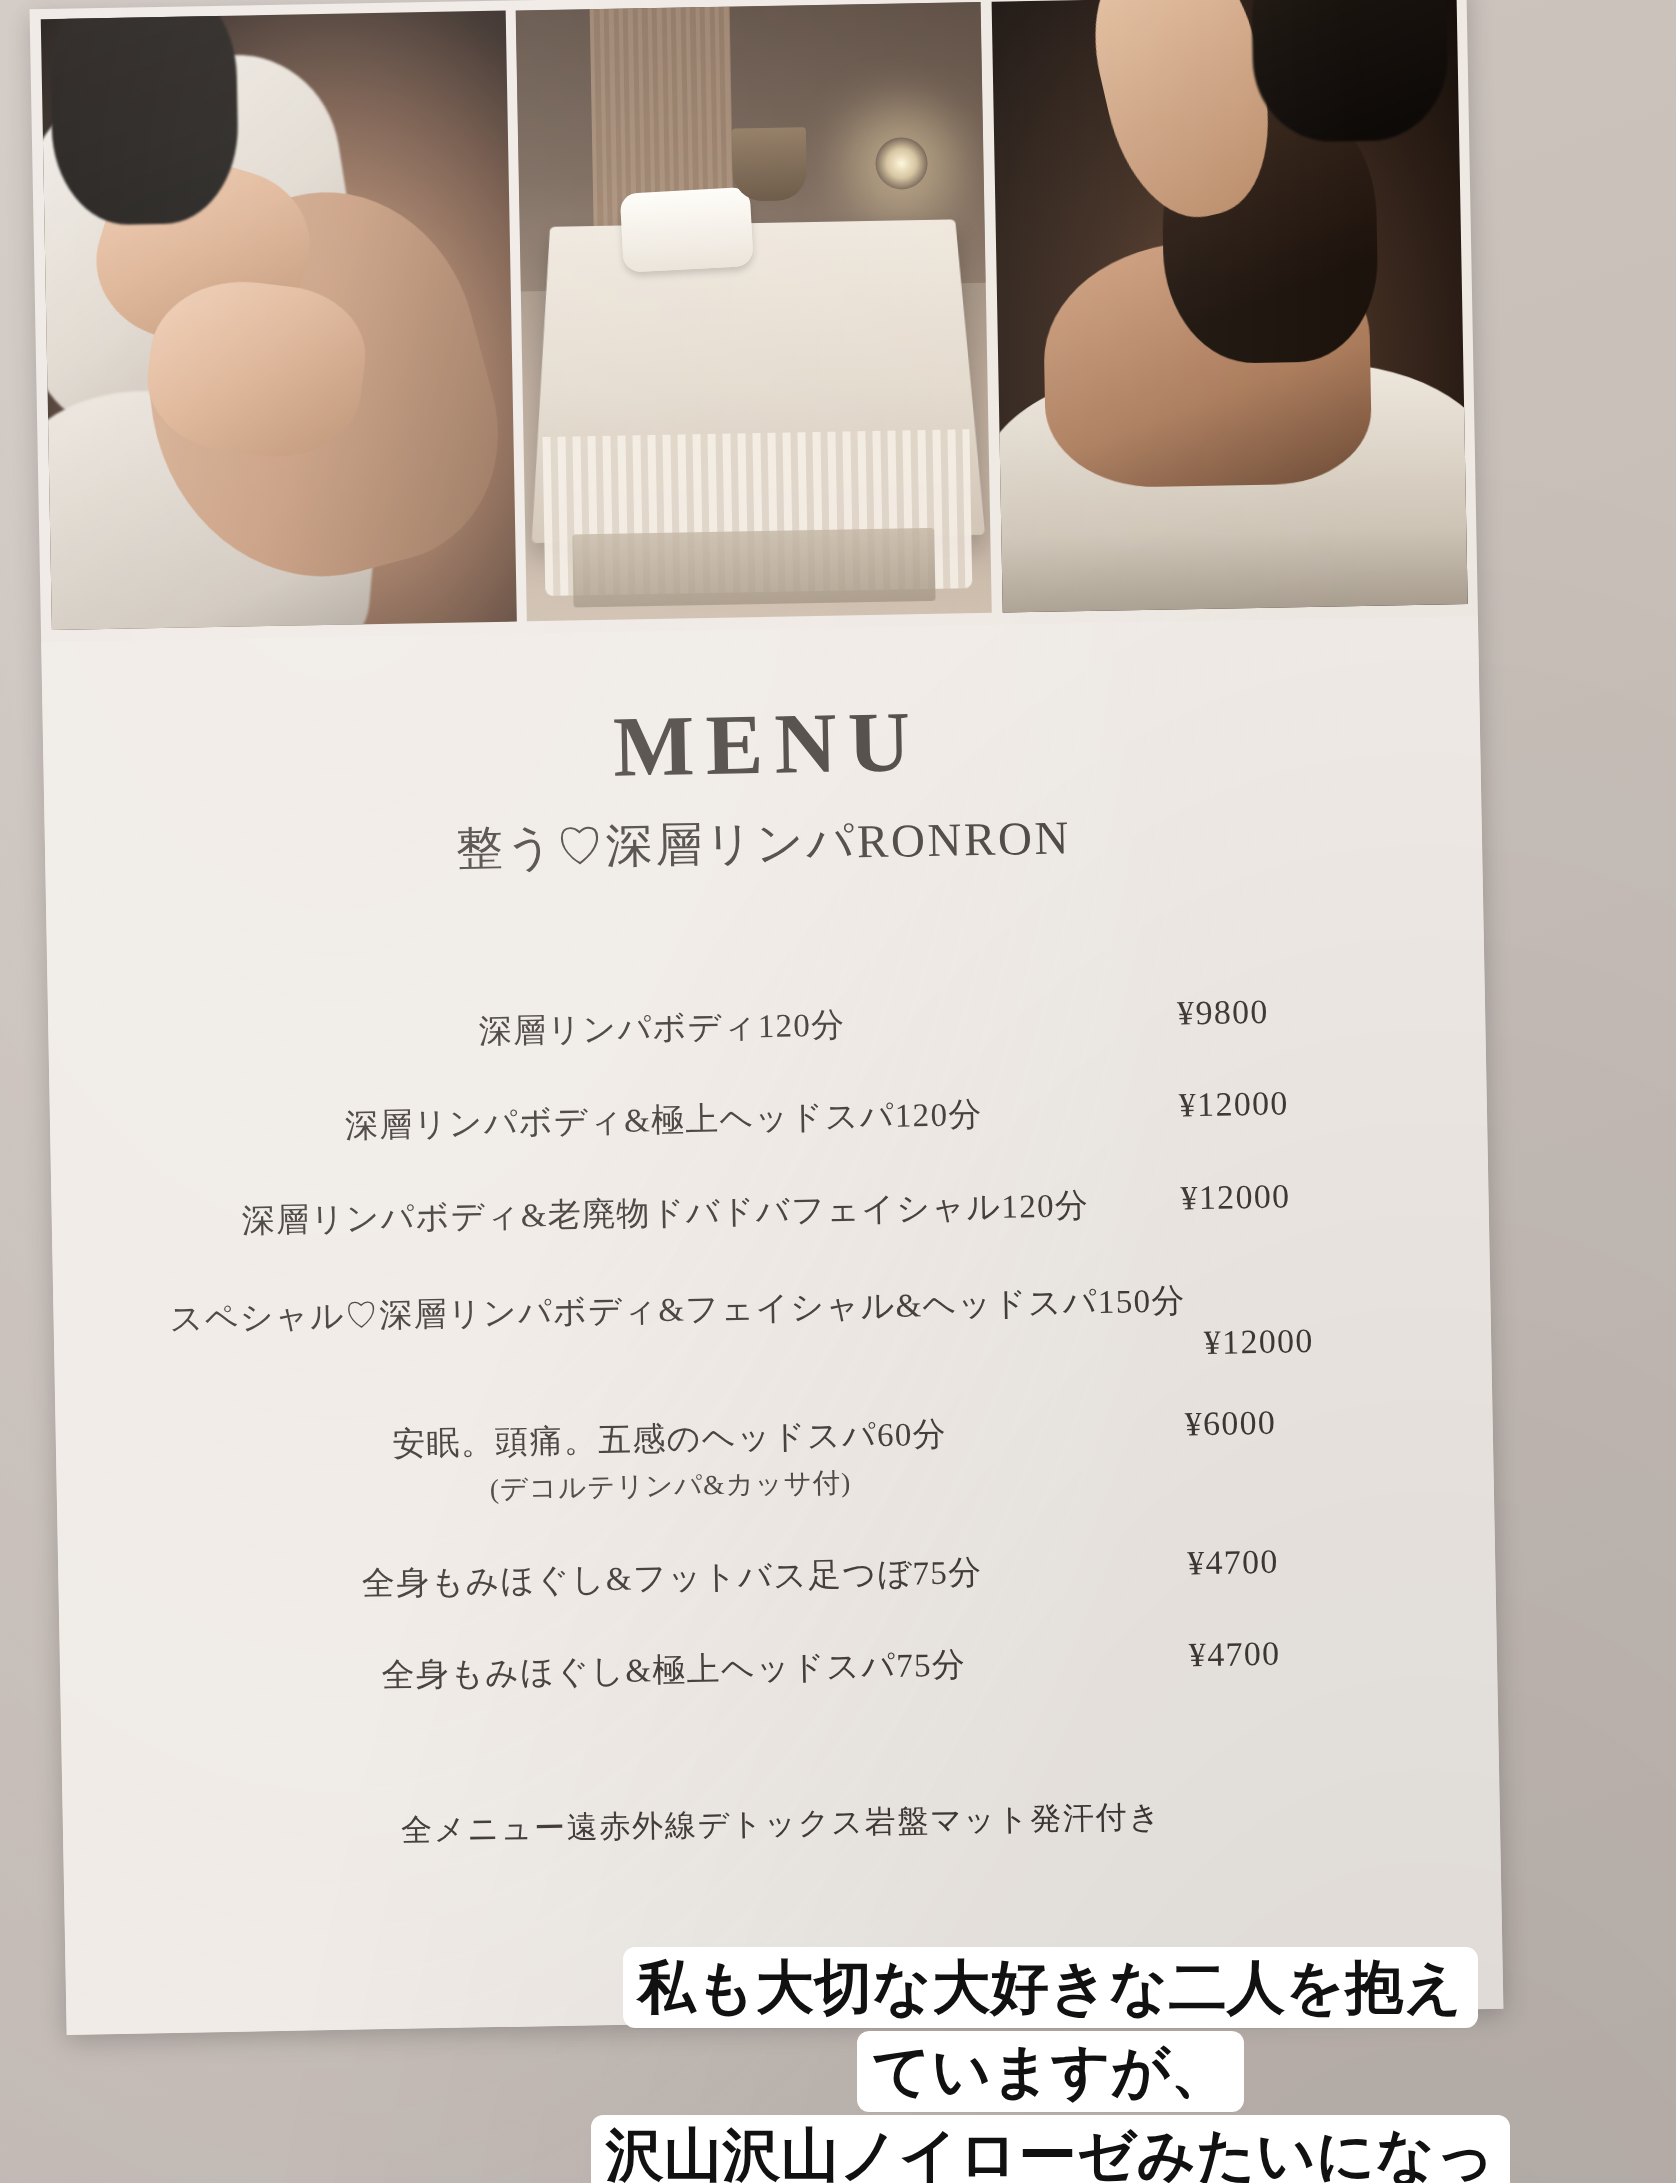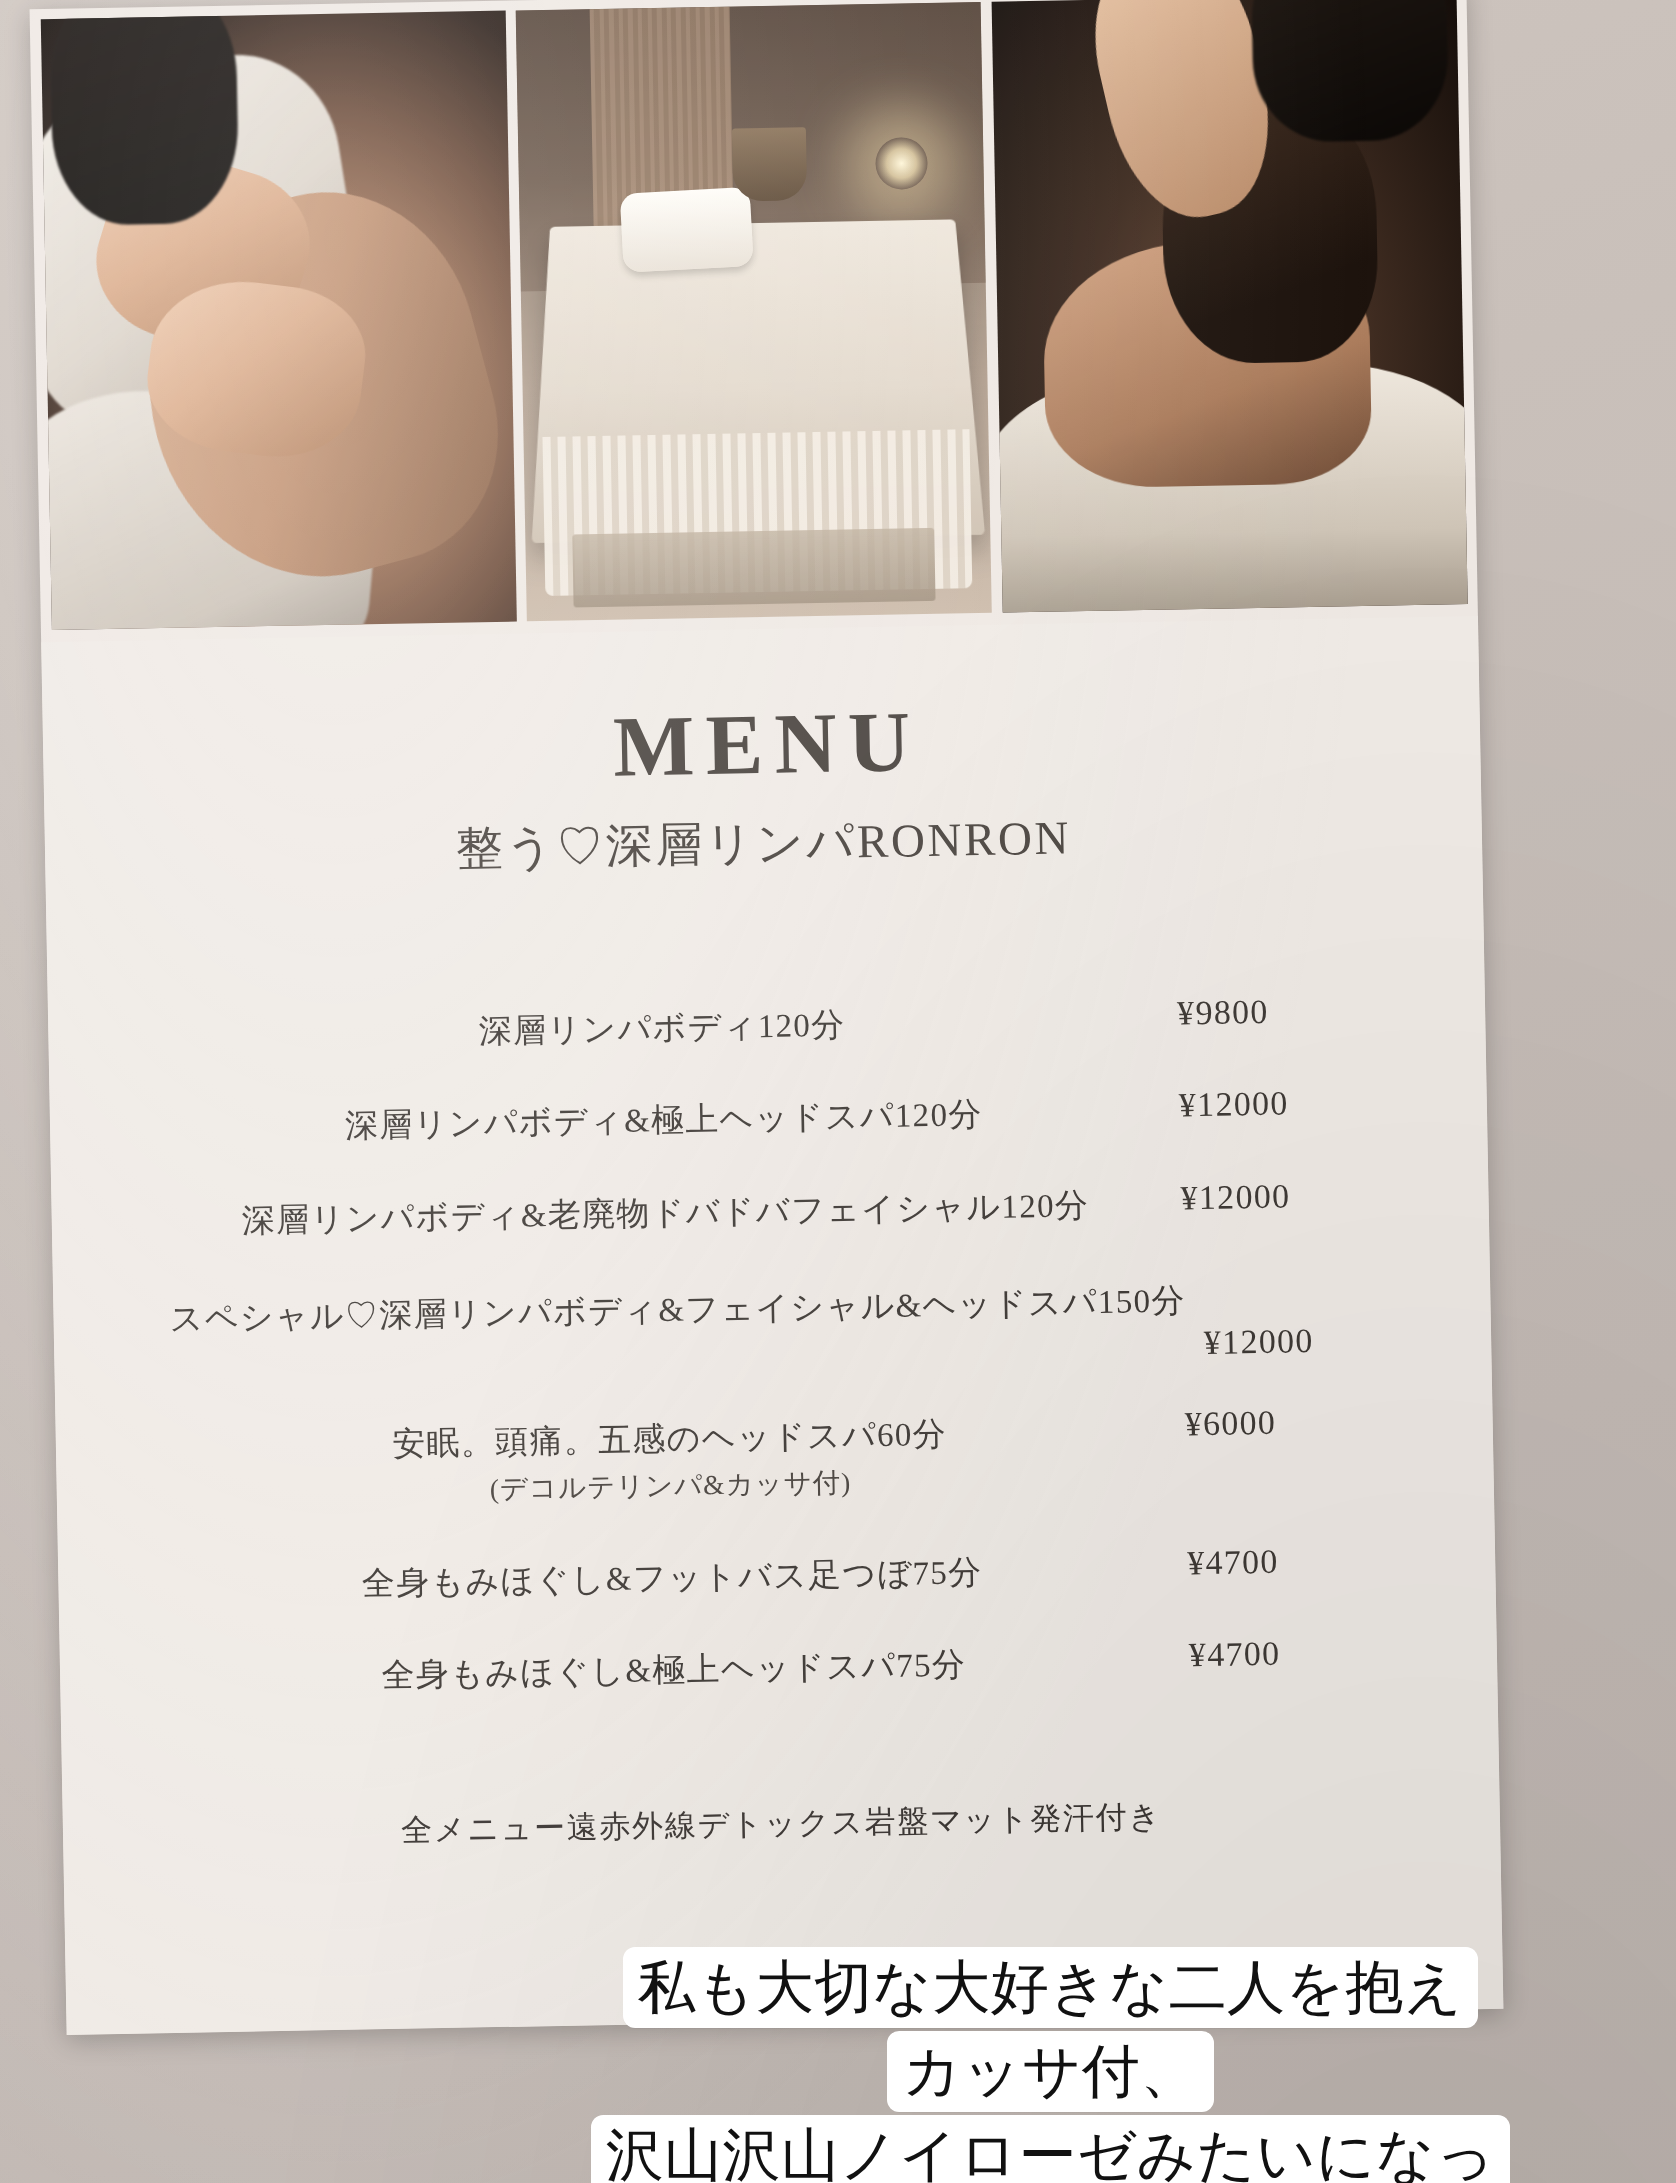--- a/index.html
+++ b/index.html
@@ -303,21 +303,21 @@
     display: flex;
     flex-direction: column;
     align-items: center;
     gap: 3.5px;
     z-index: 5;
   }
   .cap-line {
     background: #ffffff;
     color: #111111;
     font-family: "DejaVu Sans", sans-serif;
-    font-weight: normal;
+    font-weight: bold;
     font-size: 58px;
     line-height: 1.18;
     letter-spacing: 0.4px;
     padding: 6.1px 15px;
     border-radius: 12.2px;
     white-space: nowrap;
     box-shadow: 0 0.9px 0 rgba(0,0,0,0.03);
   }
 </style>
 </head>
@@ -417,19 +417,19 @@
 
       </div>
 
       <div class="menu-footnote">全メニュー遠赤外線デトックス岩盤マット発汗付き</div>
     </div>
 
   </div>
 
   <div id="caption">
     <div class="cap-line">私も大切な大好きな二人を抱え</div>
-    <div class="cap-line">カッサ付、</div>
+    <div class="cap-line">ていますが、</div>
     <div class="cap-line">沢山沢山ノイローゼみたいになっ</div>
 
   </div>
 
 </div>
 
 
 </body></html>

